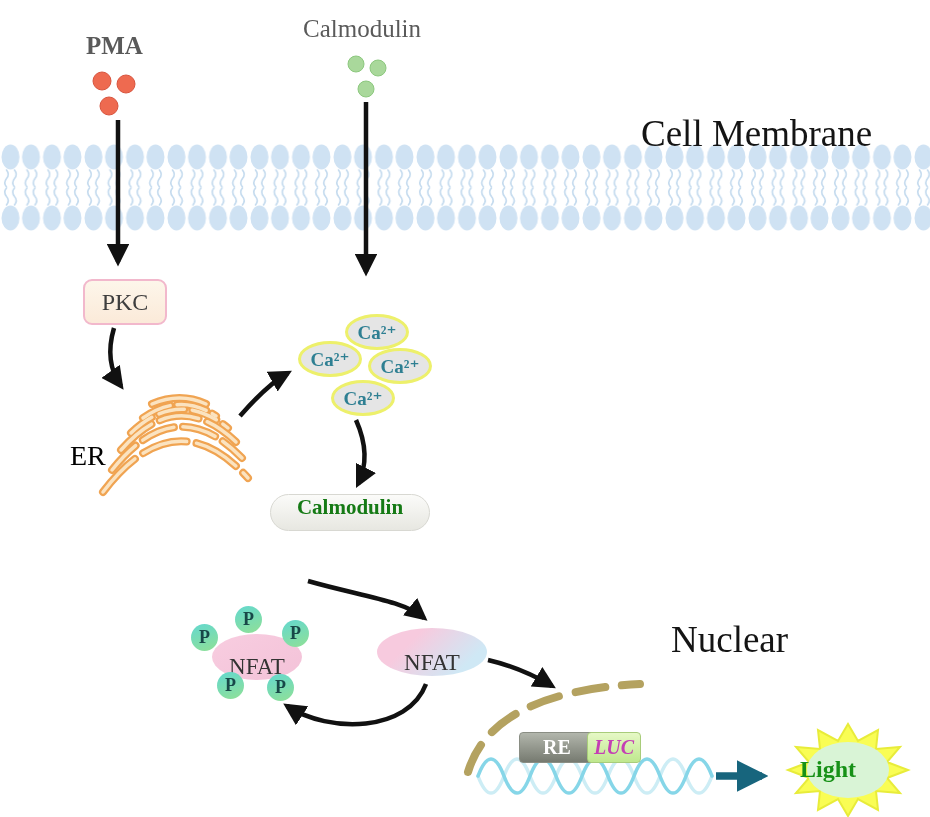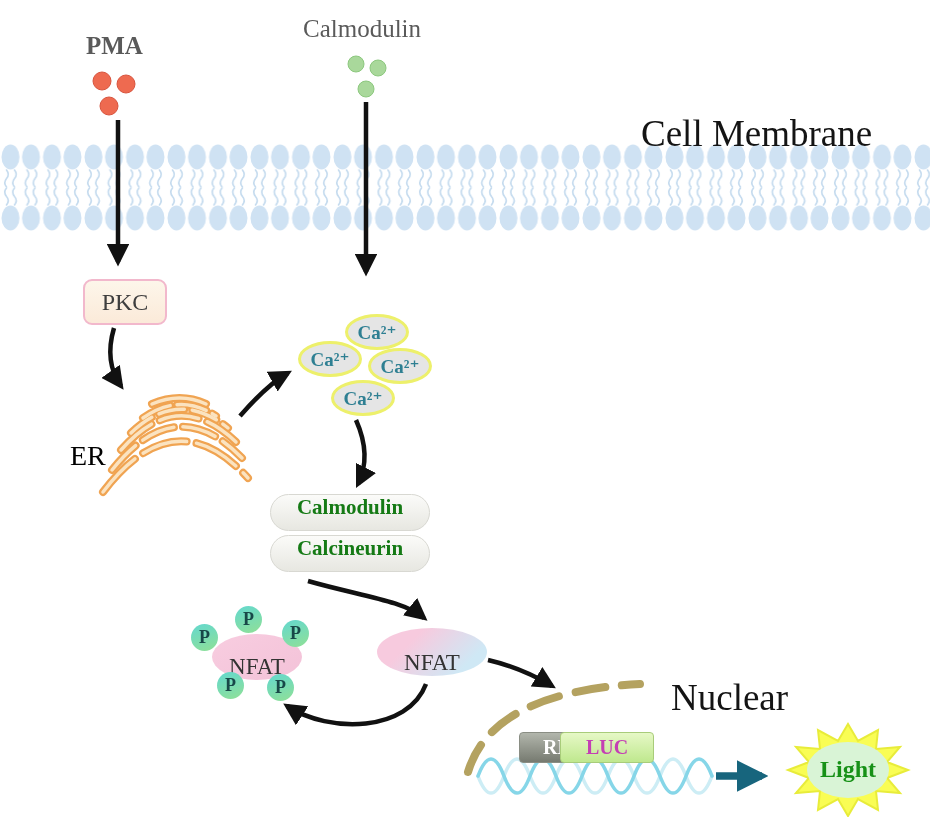--- a/index.html
+++ b/index.html
@@ -48,24 +48,24 @@
     display:flex; align-items:center; justify-content:center;
     font-weight:bold; font-size:18px; color:#184848;
   }
   .gene-box {
     position:absolute; top:732px; height:31px; border-radius:4px;
     display:flex; align-items:center; justify-content:center;
     font-weight:bold; font-size:20px; box-sizing:border-box;
   }
   .re-box  { left:519px; width:76px; background:linear-gradient(#b2b6ac,#767a70);
              border:1px solid #8a8e84; color:#ffffff; }
-  .luc-box { left:560px; width:94px; background:linear-gradient(#e6f8c6,#bfe88e);
-             border:1px solid #a8cc7a; color:#c43fb4; }
+  .luc-box { left:587px; width:54px; background:linear-gradient(#e6f8c6,#bfe88e);
+             border:1px solid #a8cc7a; color:#c43fb4;font-style:italic; }
   .light-lbl {
-    position:absolute; left:800px; top:756px; width:96px; text-align:center;
+    position:absolute; left:800px; top:756px; width:96px; text-align:left;
     font-weight:bold; font-size:24px; color:#179117;
   }
 </style>
 </head>
 <body>
 
 <div class="stage">
 
   <svg class="layer" viewBox="0 0 930 817">
     <defs>
@@ -148,21 +148,21 @@
     <g>
       <polygon points="908,770 887,778 900,793 876,791 878,810 858,799 848,816 838,799 818,810 820,791 796,793 809,778 788,770 809,762 796,747 820,749 818,730 838,741 848,724 858,741 878,730 876,749 900,747 887,762" fill="#f9fd54" stroke="#e8ec3a" stroke-width="2"></polygon>
       <ellipse cx="848" cy="770" rx="41" ry="28" fill="#d9f4d6"></ellipse>
     </g>
   </svg>
 
   <div class="lbl lbl-gray" style="left:86px; top:32px;font-weight:bold;">PMA</div>
   <div class="lbl lbl-gray" style="left:303px; top:15px;">Calmodulin</div>
   <div class="lbl lbl-big" style="left:593px; top:112px;">Cell Membrane</div>
   <div class="lbl lbl-er" style="left:70px; top:440px;">ER</div>
-  <div class="lbl lbl-big" style="left:623px; top:676px;">Nuclear</div>
+  <div class="lbl lbl-big" style="left:623px; top:618px;">Nuclear</div>
 
   <div class="pkc-box">
     <span>PKC</span>
   </div>
 
   <div class="ca" style="left:345px; top:314px;">
       <span>Ca²⁺</span>
     </div>
   <div class="ca" style="left:298px; top:341px;">
       <span>Ca²⁺</span>
@@ -170,23 +170,20 @@
   <div class="ca" style="left:368px; top:348px;">
       <span>Ca²⁺</span>
     </div>
   <div class="ca" style="left:331px; top:380px;">
       <span>Ca²⁺</span>
     </div>
 
   <div class="pill" style="top:494px;">
     <span>Calmodulin</span>
   </div>
-  <div class="pill" style="top:535px;">
-    <span>Calcineurin</span>
-  </div>
 
   <div class="nfat nfat-left">
     <span>NFAT</span>
   </div>
   <div class="pcircle" style="left:191px; top:624px;">
       <span>P</span>
     </div>
   <div class="pcircle" style="left:235px; top:606px;">
       <span>P</span>
     </div>

